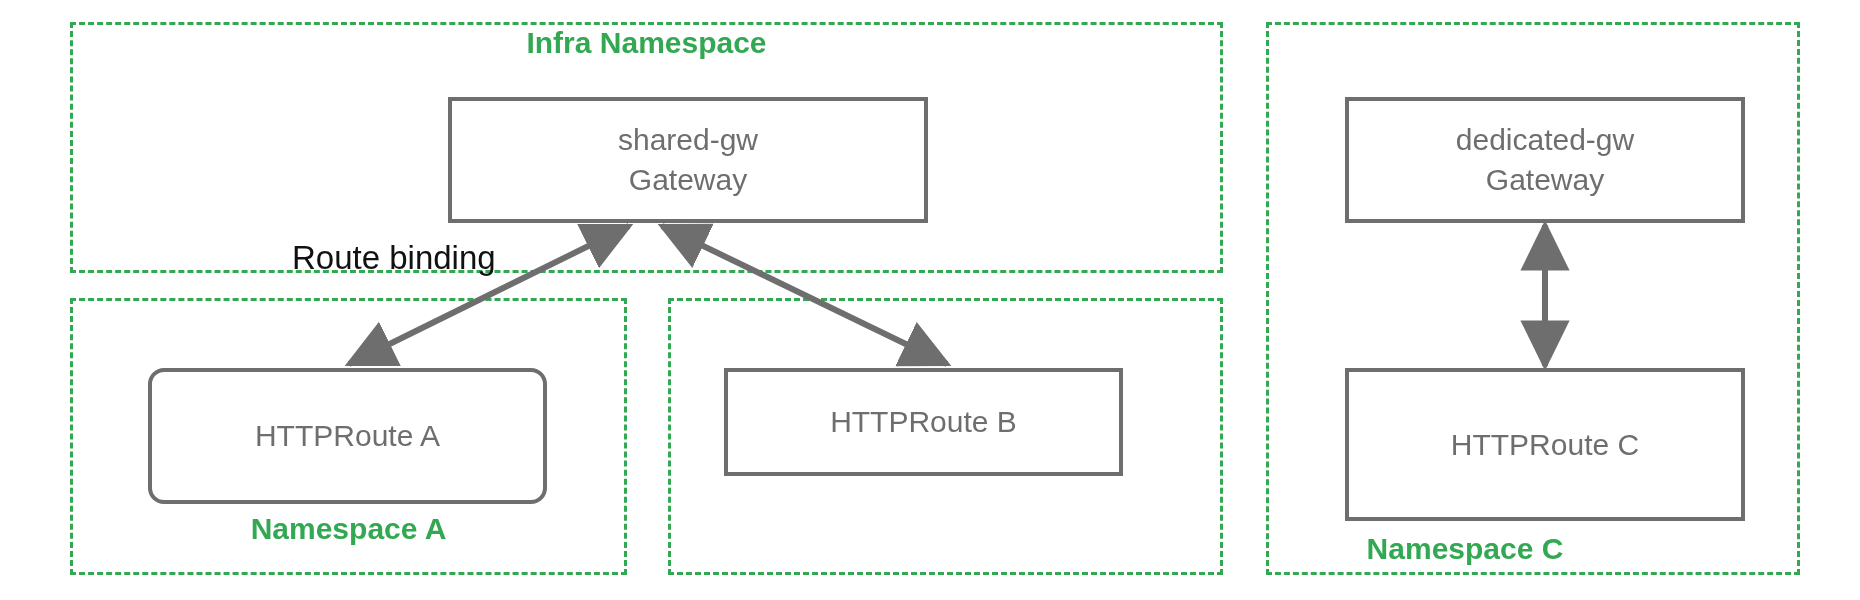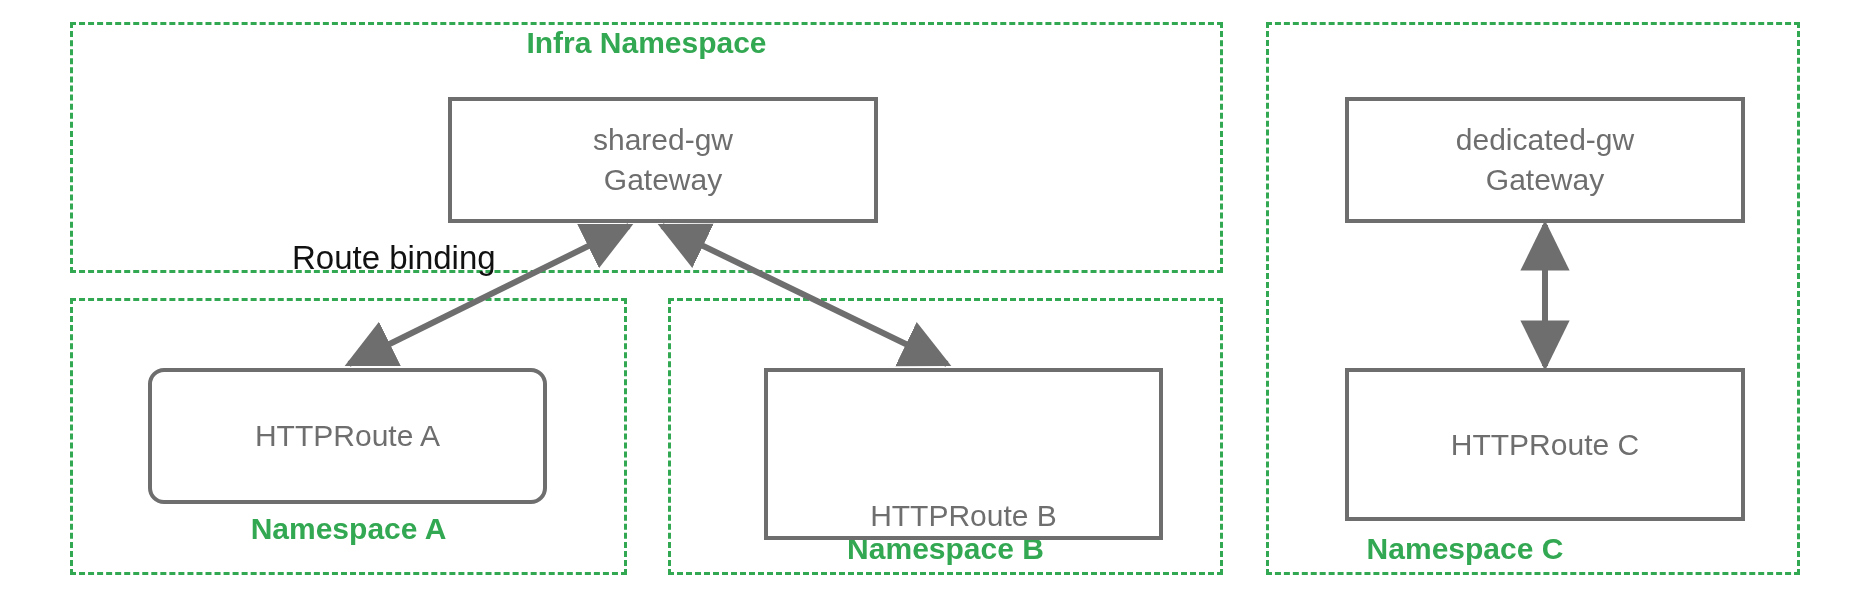--- a/index.html
+++ b/index.html
@@ -85,21 +85,20 @@
   <div class="ns-box" style="left:70px; top:298px; width:557px; height:277px;"></div>
 
   <div class="ns-box" style="left:668px; top:298px; width:555px; height:277px;"></div>
 
   <div class="ns-box" style="left:1266px; top:22px; width:534px; height:553px;"></div>
 
   <div class="ns-title" style="left:70px; top:26px; width:1153px;">Infra Namespace</div>
 
   <div class="ns-title" style="left:70px; top:512px; width:557px;">Namespace A</div>
 
-  <div class="ns-title" style="left:668px; top:532px; width:555px;">Namespace B</div>
 
   <div class="ns-title" style="left:1198px; top:532px; width:534px;">Namespace C</div>
 
   <svg id="edges" viewBox="0 0 1860 600" xmlns="http://www.w3.org/2000/svg">
     <defs>
       <marker id="arrowEnd" markerWidth="9" markerHeight="9" refX="7.6" refY="4.5" orient="auto" markerUnits="strokeWidth">
         <path d="M0,0.4 L8.4,4.5 L0,8.6 z" fill="#6E6E6E"></path>
       </marker>
       <marker id="arrowStart" markerWidth="9" markerHeight="9" refX="1.4" refY="4.5" orient="auto" markerUnits="strokeWidth">
         <path d="M9,0.4 L0.6,4.5 L9,8.6 z" fill="#6E6E6E"></path>
@@ -108,35 +107,35 @@
 
     <line x1="349" y1="364" x2="629" y2="226" stroke="#6E6E6E" stroke-width="6" marker-start="url(#arrowStart)" marker-end="url(#arrowEnd)"></line>
 
     <line x1="947" y1="364" x2="662" y2="226" stroke="#6E6E6E" stroke-width="6" marker-start="url(#arrowStart)" marker-end="url(#arrowEnd)"></line>
 
     <line x1="1545" y1="366" x2="1545" y2="225" stroke="#6E6E6E" stroke-width="6" marker-start="url(#arrowStart)" marker-end="url(#arrowEnd)"></line>
   </svg>
 
   <div class="edge-label" style="left:292px; top:243px;">Route binding</div>
 
-  <div class="node" style="left:448px; top:97px; width:430px; height:126px;">
+  <div class="node" style="left:448px; top:97px; width:480px; height:126px;">
     <span class="node-label">shared-gw
 Gateway</span>
   </div>
 
   <div class="node" style="left:1345px; top:97px; width:400px; height:126px;">
     <span class="node-label">dedicated-gw
 Gateway</span>
   </div>
 
   <div class="node" style="left:148px; top:368px; width:399px; height:136px;border-radius:16px;">
     <span class="node-label">HTTPRoute A</span>
   </div>
 
-  <div class="node" style="left:764px; top:368px; width:399px; height:172px;align-items:flex-end;">
+  <div class="node" style="left:724px; top:368px; width:399px; height:108px;">
     <span class="node-label">HTTPRoute B</span>
   </div>
 
   <div class="node" style="left:1345px; top:368px; width:400px; height:153px;">
     <span class="node-label">HTTPRoute C</span>
   </div>
 
 </div>
 
 </body></html>

